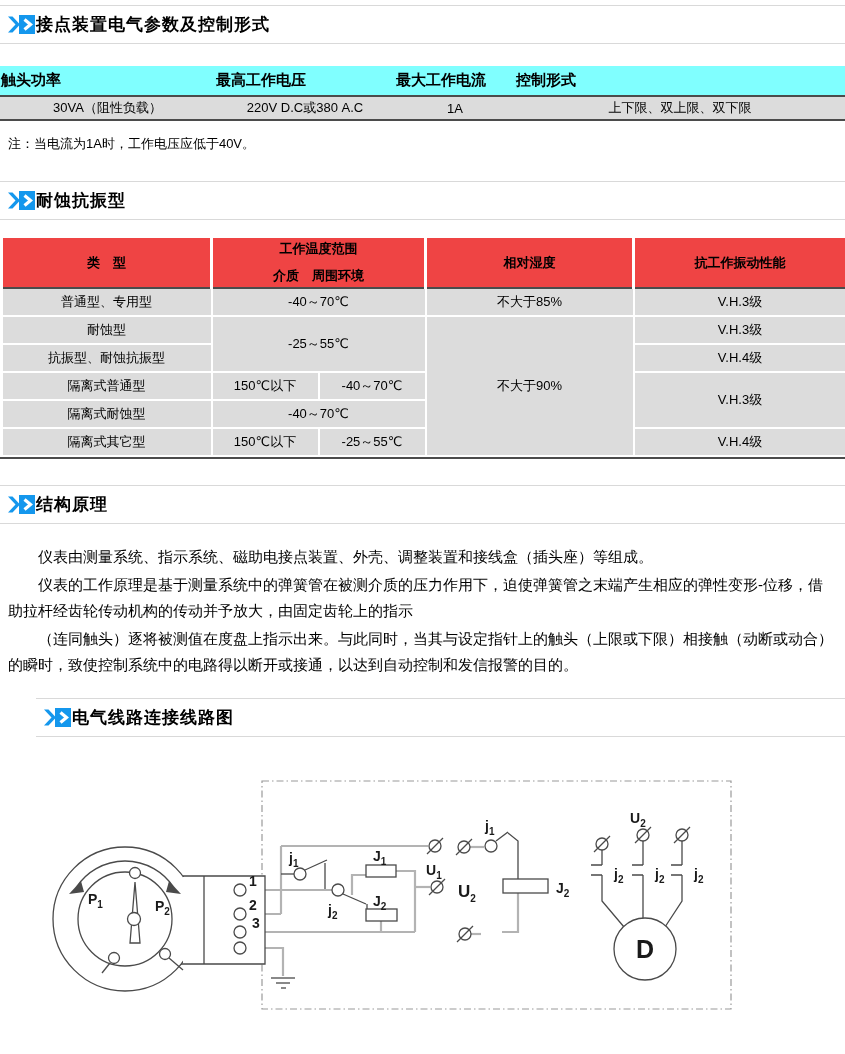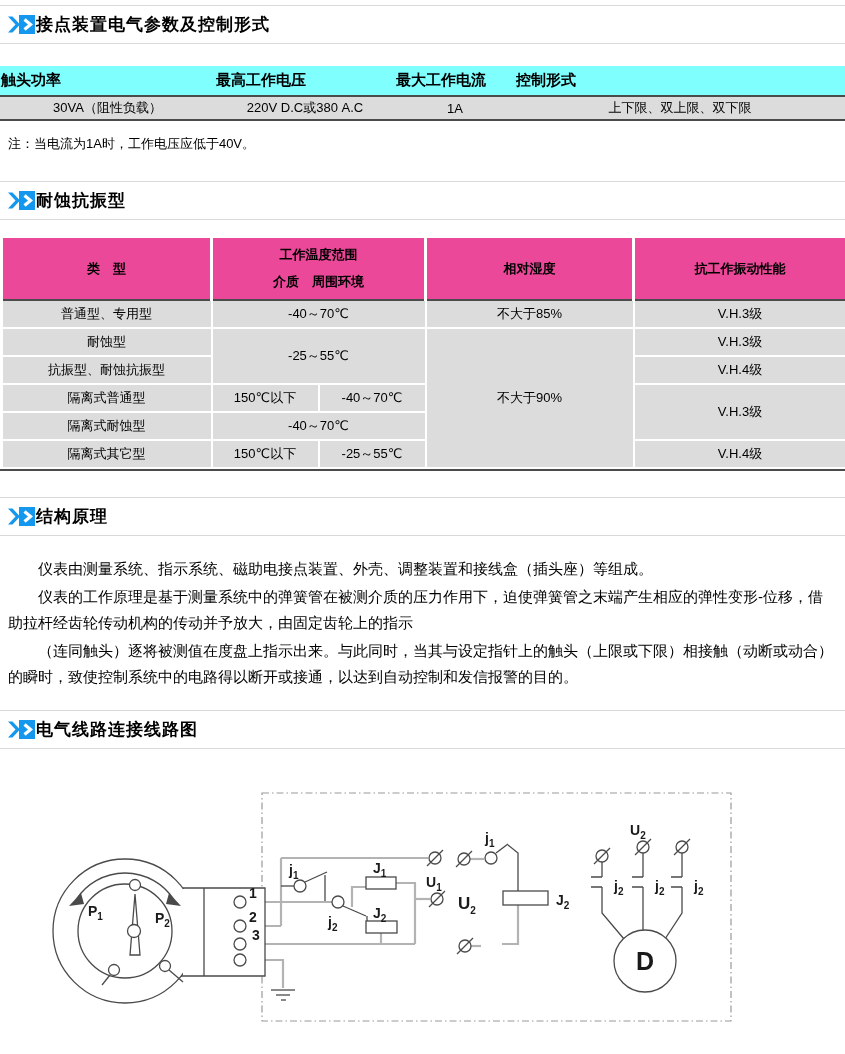--- a/index.html
+++ b/index.html
@@ -13,37 +13,37 @@
   .sec {
     display: flex; align-items: center; gap: 1px;
     border-top: 1px solid #d9d9d9; border-bottom: 1px solid #d9d9d9;
     padding: 7px 0 7px 8px;
   }
   .sec h2 { margin: 0; font-size: 17px; font-weight: bold; letter-spacing: 1px; }
   .sec svg { display: block; flex: 0 0 auto; }
   .sec1 { margin-top: 5px; }
   .sec2 { margin-top: 28px; }
   .sec3 { margin-top: 26px; }
-  .sec4 { margin-top: 20px; }
+  .sec4 { margin-top: 20px; margin-left: 36px; }
 
   
   table.t1 { width: 100%; border-collapse: collapse; table-layout: fixed; margin-top: 22px; }
   .t1 th { background: #80ffff; height: 30px; font-size: 15px; font-weight: bold; text-align: left; }
   .t1 td {
     background: #dcdcdc; height: 24px; font-size: 13px; text-align: center;
     border-top: 2px solid #4b4b4b; border-bottom: 2px solid #4b4b4b;
   }
   .note { font-size: 13px; margin: 14px 8px 0 8px; }
   .note2 { margin-top: 22px; }
 
   
   .t2-outer { margin-top: 18px; border-bottom: 2px solid #4b4b4b; }
   table.t2 { width: 100%; border-collapse: collapse; table-layout: fixed; }
   .t2 th {
-    background: #ec4899; font-size: 13px; font-weight: bold; height: 62px;
+    background: #ef4444; font-size: 13px; font-weight: bold; height: 50px;
     border-left: 3px solid #fff; border-right: 3px solid #fff;
     border-bottom: 2px solid #4b4b4b; text-align: center; vertical-align: middle;
   }
   .t2 th .hl2 { margin-top: 9px; }
   .t2 td {
     background: #dcdcdc; font-size: 13px; text-align: center; vertical-align: middle;
     height: 28px; border: 2px solid #fff; padding: 0;
   }
   .t2 tbody tr:first-child td { border-top: 0; }
 

